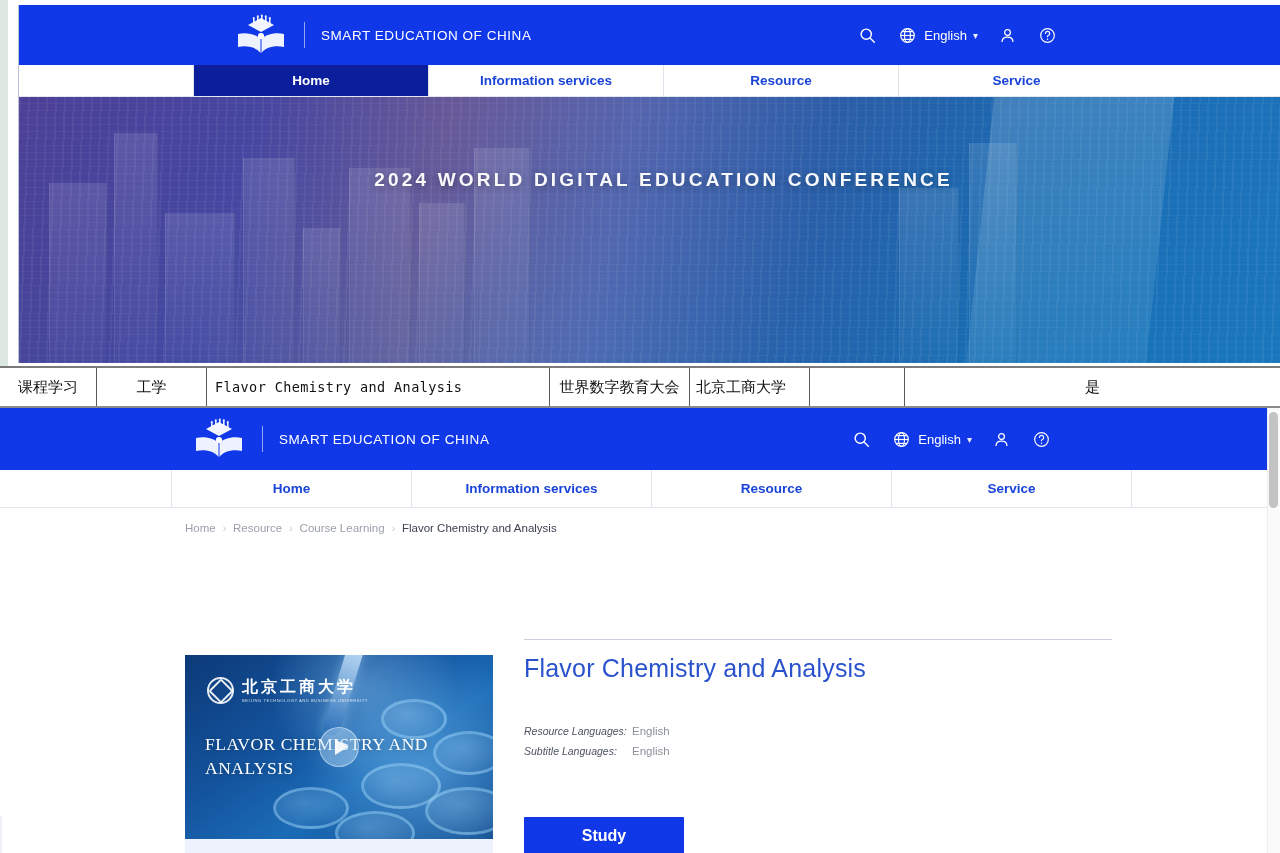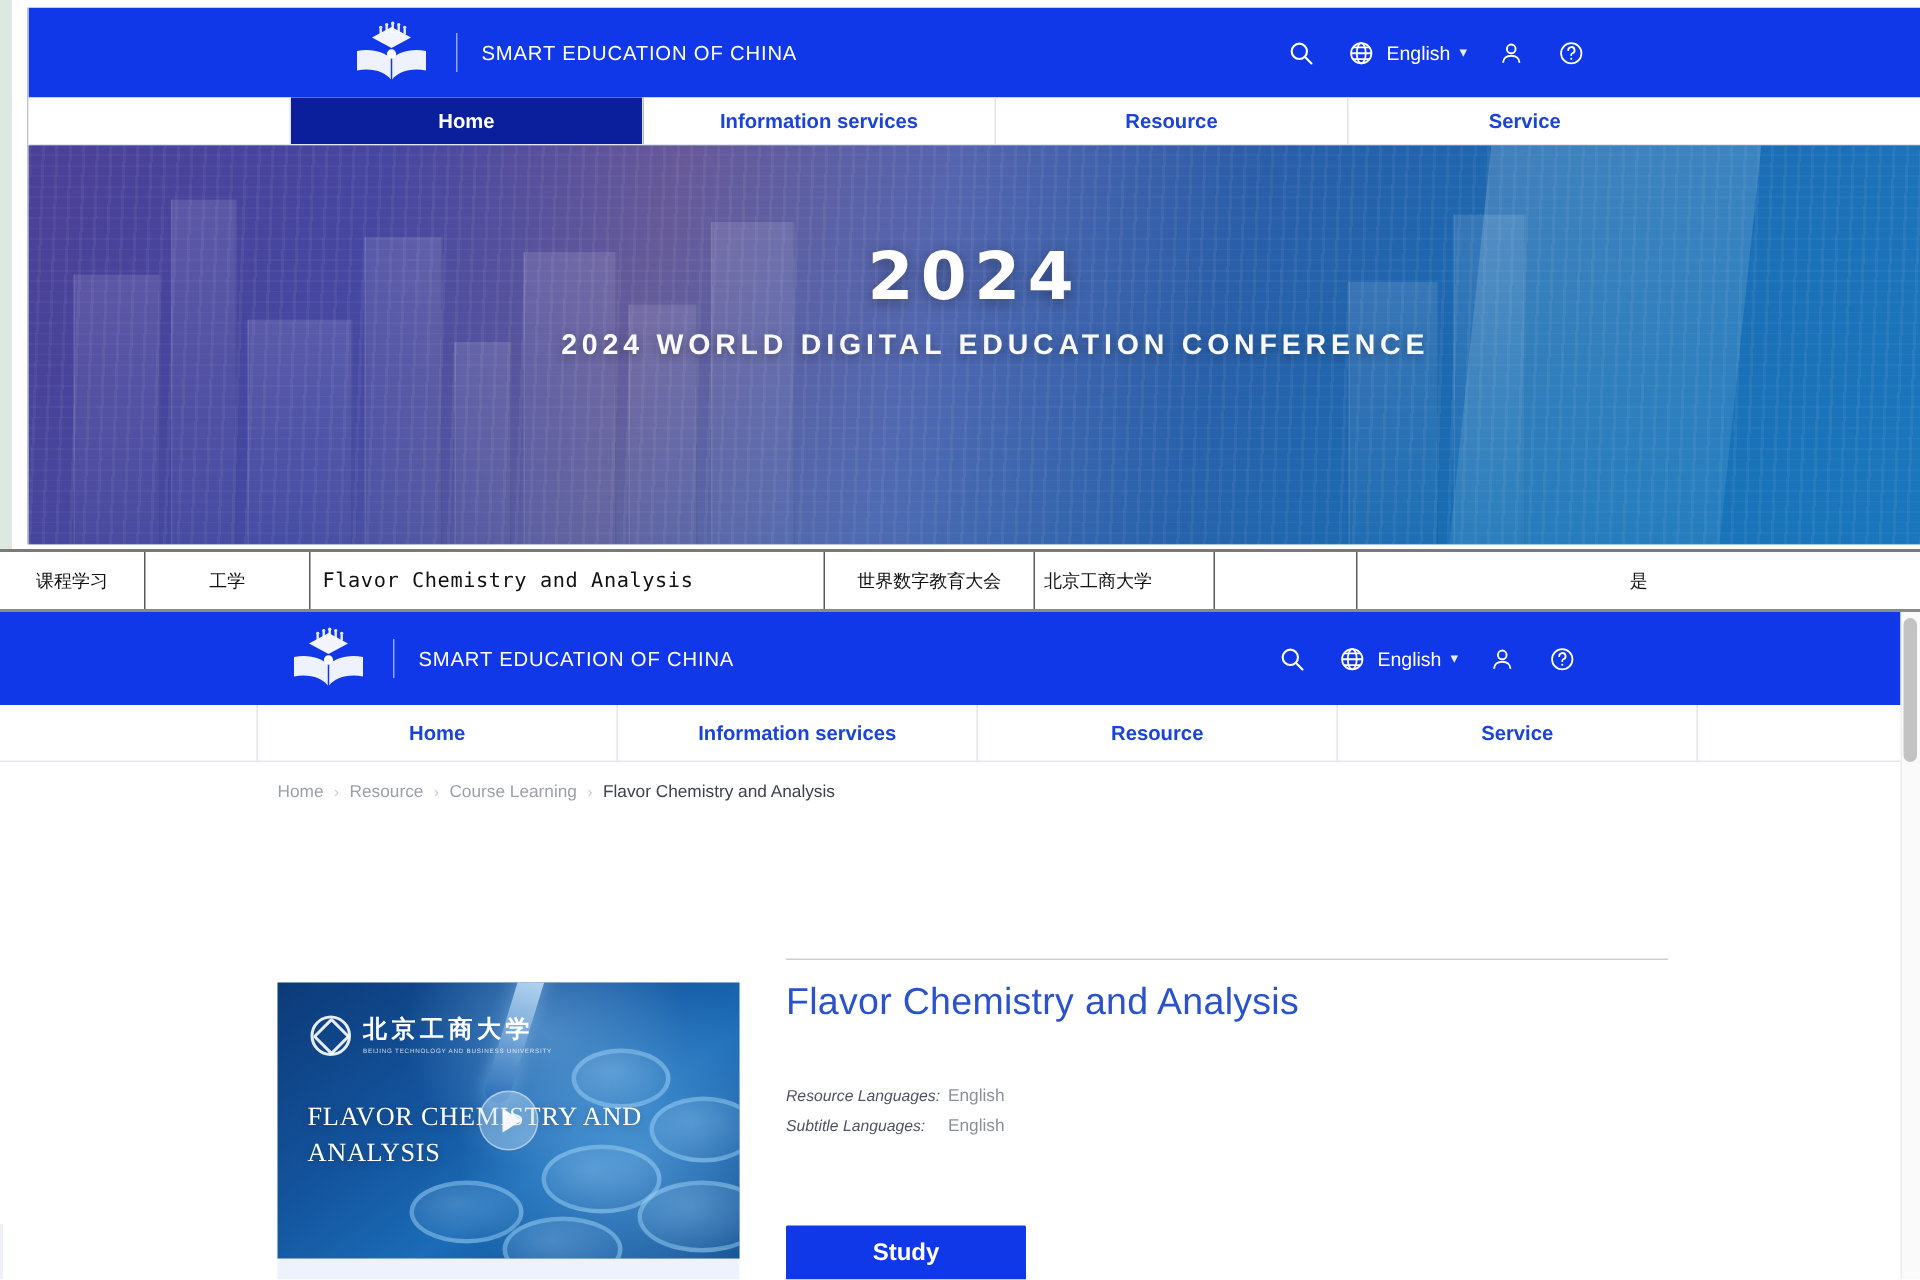--- a/index.html
+++ b/index.html
@@ -144,21 +144,21 @@
   
   .sheet-strip {
     position: absolute; left: 0; top: 366px; width: 1280px; height: 42px;
     background: #ffffff;
     border-top: 2px solid #7a7a7a;
     border-bottom: 2px solid #8a8a8a;
   }
   .sheet-row { display: flex; height: 100%; align-items: stretch; }
   .sheet-cell {
     display: flex; align-items: center; justify-content: center;
-    font-size: 12px; color: #111; white-space: nowrap; overflow: hidden;
+    font-size: 15px; color: #111; white-space: nowrap; overflow: hidden;
     border-right: 1.5px solid #5a5a5a;
     padding: 0 4px;
   }
   .sheet-cell.mono {
     font-family: "DejaVu Sans Mono", "Liberation Mono", monospace;
     font-size: 13.5px; letter-spacing: .4px; justify-content: flex-start;
     padding-left: 8px;
   }
   .sheet-cell.lefty { justify-content: flex-start; padding-left: 6px; }
   .sheet-cell.nb { border-right: none; }
@@ -380,21 +380,20 @@
       <div class="bld" style="left:146px; width:70px;  height:150px;"></div>
       <div class="bld" style="left:224px; width:52px;  height:205px;"></div>
       <div class="bld" style="left:284px; width:38px;  height:135px;"></div>
       <div class="bld" style="left:330px; width:62px;  height:195px;"></div>
       <div class="bld" style="left:400px; width:46px;  height:160px;"></div>
       <div class="bld" style="left:455px; width:56px;  height:215px;"></div>
       <div class="bld" style="left:880px; width:60px;  height:175px;"></div>
       <div class="bld" style="left:950px; width:48px;  height:220px;"></div>
       <div class="glass-right"></div>
       <div class="banner-text">
-        <div class="banner-year">2024</div>
         <div class="banner-en">2024 WORLD DIGITAL EDUCATION CONFERENCE</div>
       </div>
     </div>
   </div>
 </div>
 
 <div class="sheet-strip">
   <div class="sheet-row">
     <div class="sheet-cell" style="flex:0 0 97px">课程学习</div>
     <div class="sheet-cell" style="flex:0 0 110px">工学</div>

